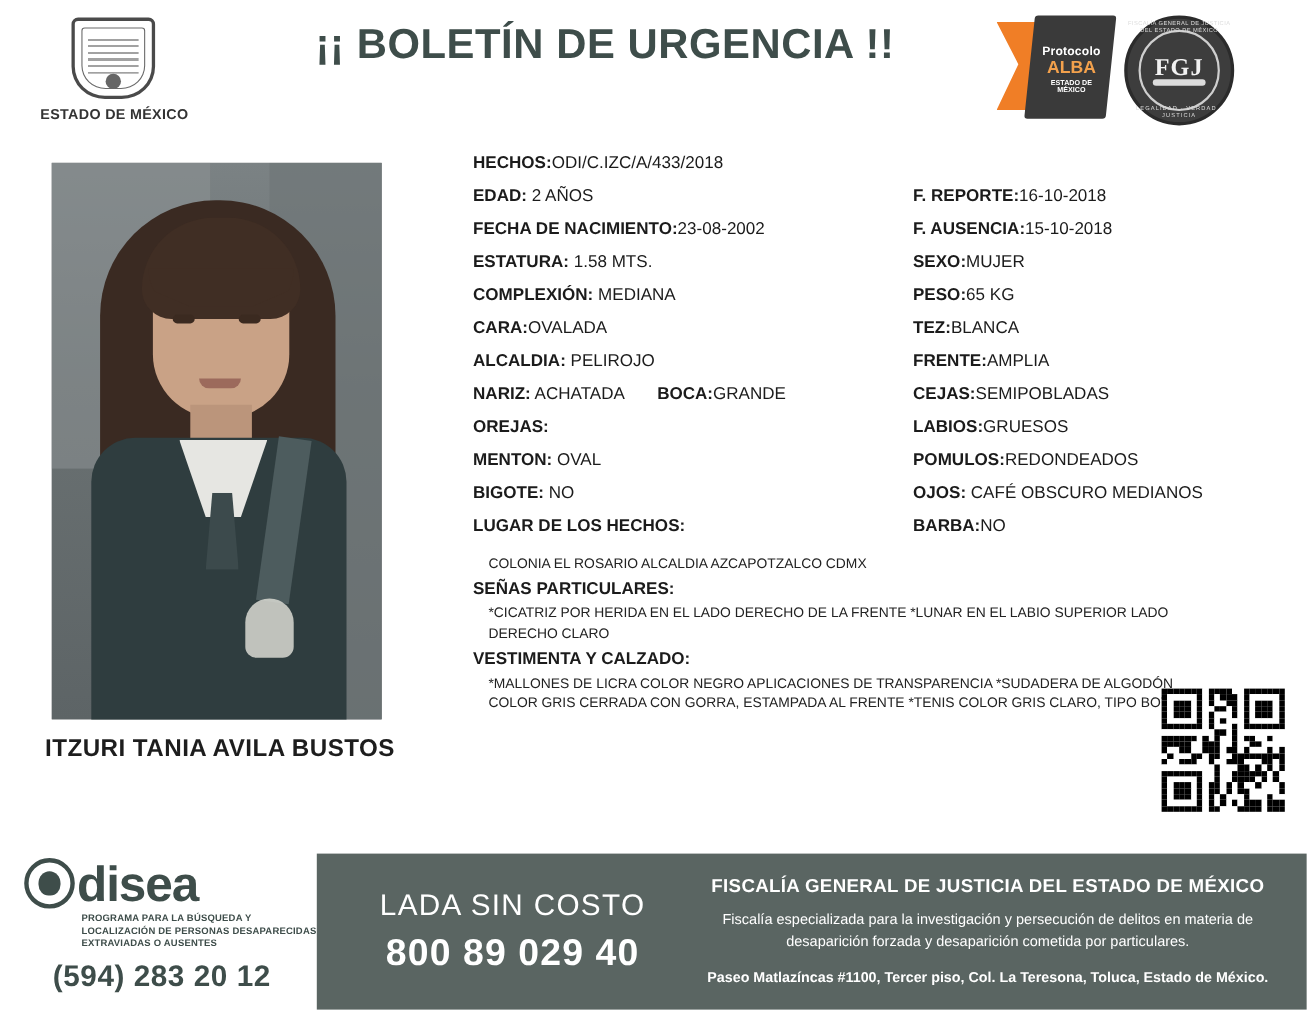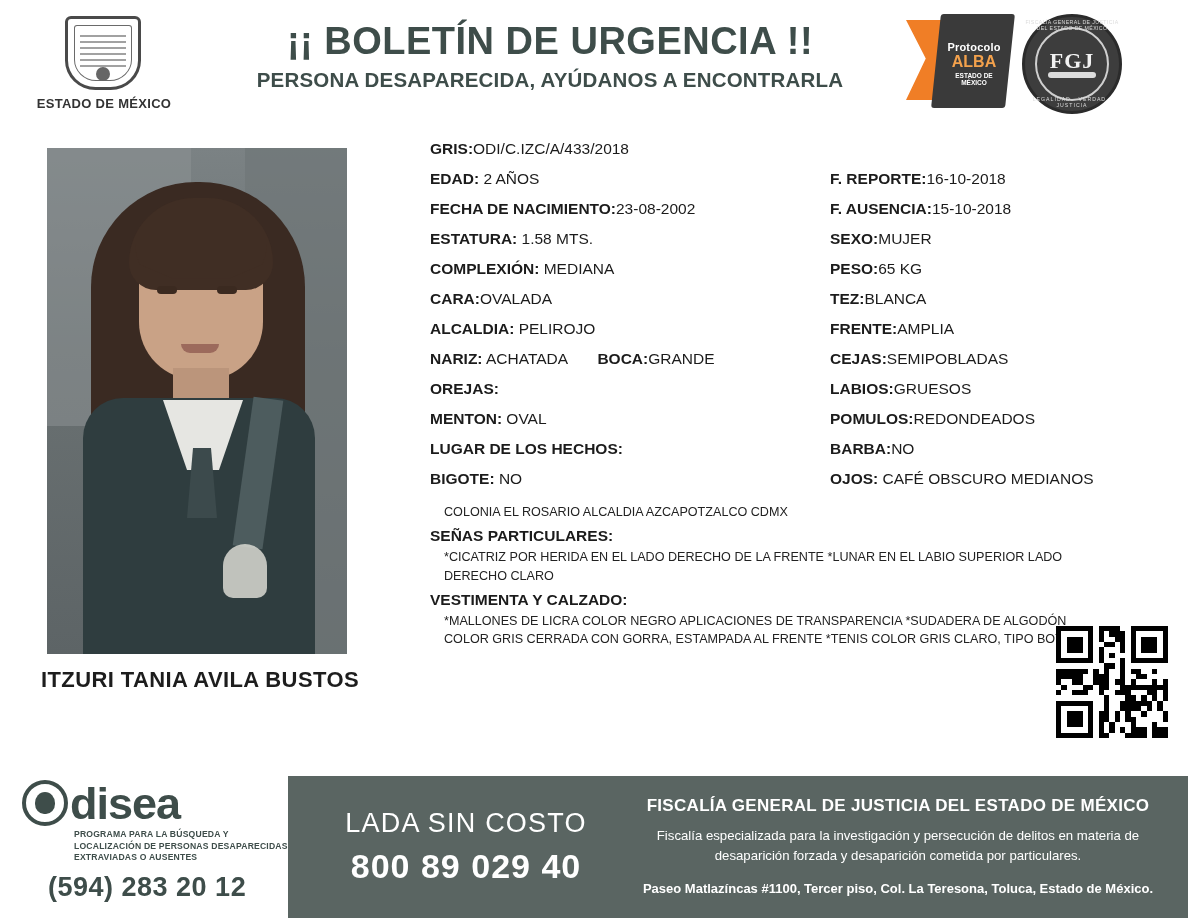--- a/index.html
+++ b/index.html
@@ -456,21 +456,20 @@
       <div class="crest-shield">
         <div class="crest-lines"></div>
         <div class="crest-sun"></div>
       </div>
     </div>
     <div class="crest-label">ESTADO DE MÉXICO</div>
   </div>
 
   <div class="title-block">
     <div class="title-main">¡¡ BOLETÍN DE URGENCIA !!</div>
-    <div class="title-sub">PERSONA DESAPARECIDA, AYÚDANOS A ENCONTRARLA</div>
   </div>
 
   <div class="alba-logo">
     <div class="alba-box">
       <div class="alba-orange"></div>
       <div class="alba-dark"></div>
       <div class="alba-txt">
         <div class="alba-p">Protocolo</div>
         <div class="alba-a">ALBA</div>
         <div class="alba-e">ESTADO DE MÉXICO</div>
@@ -507,21 +506,21 @@
   <div class="ph-shirt"></div>
   <div class="ph-tie"></div>
   <div class="ph-badge"></div>
 </div>
 <div class="photo-name">ITZURI TANIA AVILA BUSTOS</div>
 
 <div class="data">
 
   <div class="datarow">
     <div class="dcell-l">
-      <span class="lbl">GRIS:</span><span class="val">ODI/C.IZC/A/433/2018</span>
+      <span class="lbl">HECHOS:</span><span class="val">ODI/C.IZC/A/433/2018</span>
     </div>
     <div class="dcell-r"></div>
   </div>
 
   <div class="datarow">
     <div class="dcell-l">
       <span class="lbl">EDAD:</span>
       <span class="val">2 AÑOS</span>
     </div>
     <div class="dcell-r">
@@ -613,36 +612,36 @@
       <span class="val">OVAL</span>
     </div>
     <div class="dcell-r">
       <span class="lbl">POMULOS:</span>
         <span class="val">REDONDEADOS</span>
     </div>
   </div>
 
   <div class="datarow">
     <div class="dcell-l">
+      <span class="lbl">BIGOTE:</span>
+      <span class="val">NO</span>
+    </div>
+    <div class="dcell-r">
+      <span class="lbl">OJOS:</span>
+      &nbsp;<span class="val">CAFÉ OBSCURO MEDIANOS</span>
+    </div>
+  </div>
+
+  <div class="datarow">
+    <div class="dcell-l">
       <span class="lbl">LUGAR DE LOS HECHOS:</span>
     </div>
     <div class="dcell-r">
       <span class="lbl">BARBA:</span>
       <span class="val">NO</span>
-    </div>
-  </div>
-
-  <div class="datarow">
-    <div class="dcell-l">
-      <span class="lbl">BIGOTE:</span>
-      <span class="val">NO</span>
-    </div>
-    <div class="dcell-r">
-      <span class="lbl">OJOS:</span>
-      &nbsp;<span class="val">CAFÉ OBSCURO MEDIANOS</span>
     </div>
   </div>
 
   <div class="block-body one-line">COLONIA EL ROSARIO ALCALDIA AZCAPOTZALCO CDMX</div>
 
   <div class="block-title">SEÑAS PARTICULARES:</div>
   <div class="block-body">*CICATRIZ POR HERIDA  EN EL LADO DERECHO DE LA FRENTE  *LUNAR  EN EL LABIO SUPERIOR  LADO DERECHO CLARO</div>
 
   <div class="block-title">VESTIMENTA Y CALZADO:</div>
   <div class="block-body">*MALLONES DE LICRA  COLOR NEGRO APLICACIONES DE TRANSPARENCIA  *SUDADERA  DE ALGODÓN COLOR GRIS CERRADA CON GORRA, ESTAMPADA AL FRENTE *TENIS COLOR GRIS CLARO, TIPO BOTIN</div>

